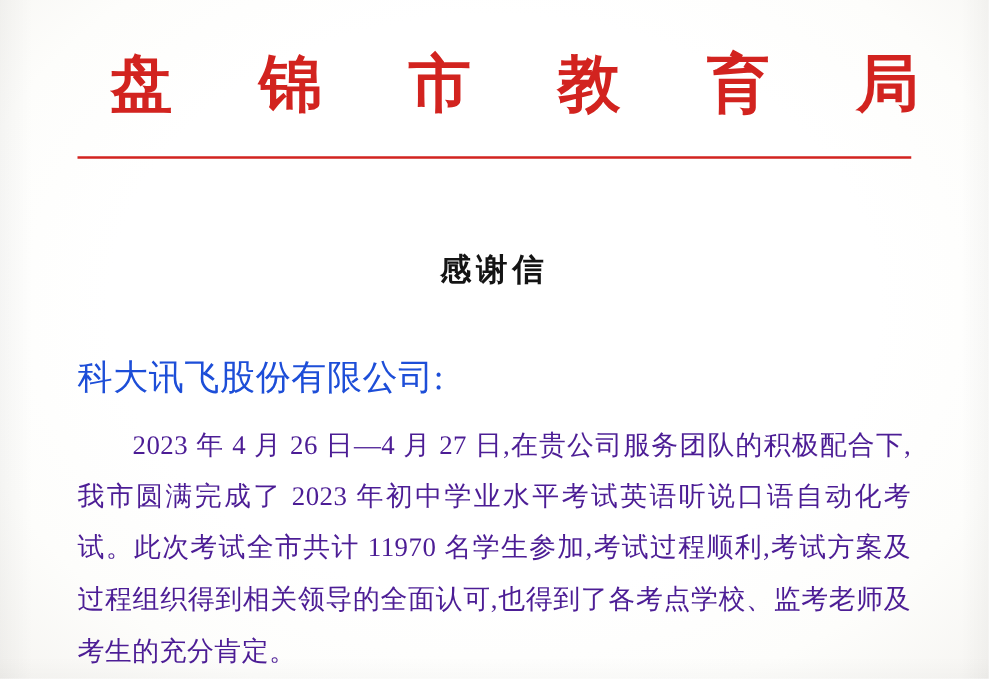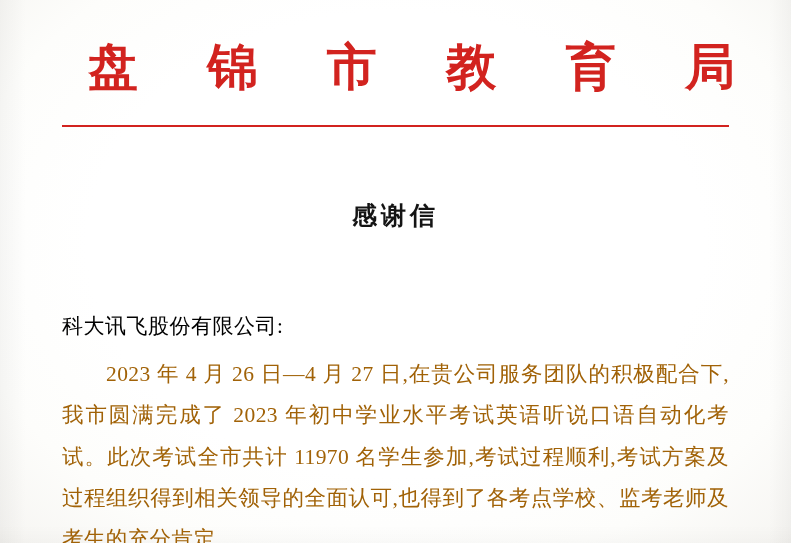--- a/index.html
+++ b/index.html
@@ -60,30 +60,30 @@
   .doc-title {
     margin-top: 72px;
     text-align: center;
     font-family: "DejaVu Serif", "Liberation Serif", serif;
     font-weight: bold;
     font-size: 25px;
     letter-spacing: 4px;
     color: #141414;
   }
   .salutation {
-    margin-top: 79px;
-    font-size: 21px;
-    color: #000000;
+    margin-top: 50px;
+    font-size: 28px;
+    color: #1d4ed8;
     letter-spacing: 0.5px;
     line-height: 1.5;
   }
   .body-text {
     margin-top: 12px;
     font-size: 21.5px;
-    color: #a16207;
+    color: #4c1d95;
     line-height: 1.92;
     text-align: justify;
     text-justify: inter-character;
     text-indent: 44px;
     letter-spacing: 0.4px;
   }
 </style>
 </head>
 <body>
 

